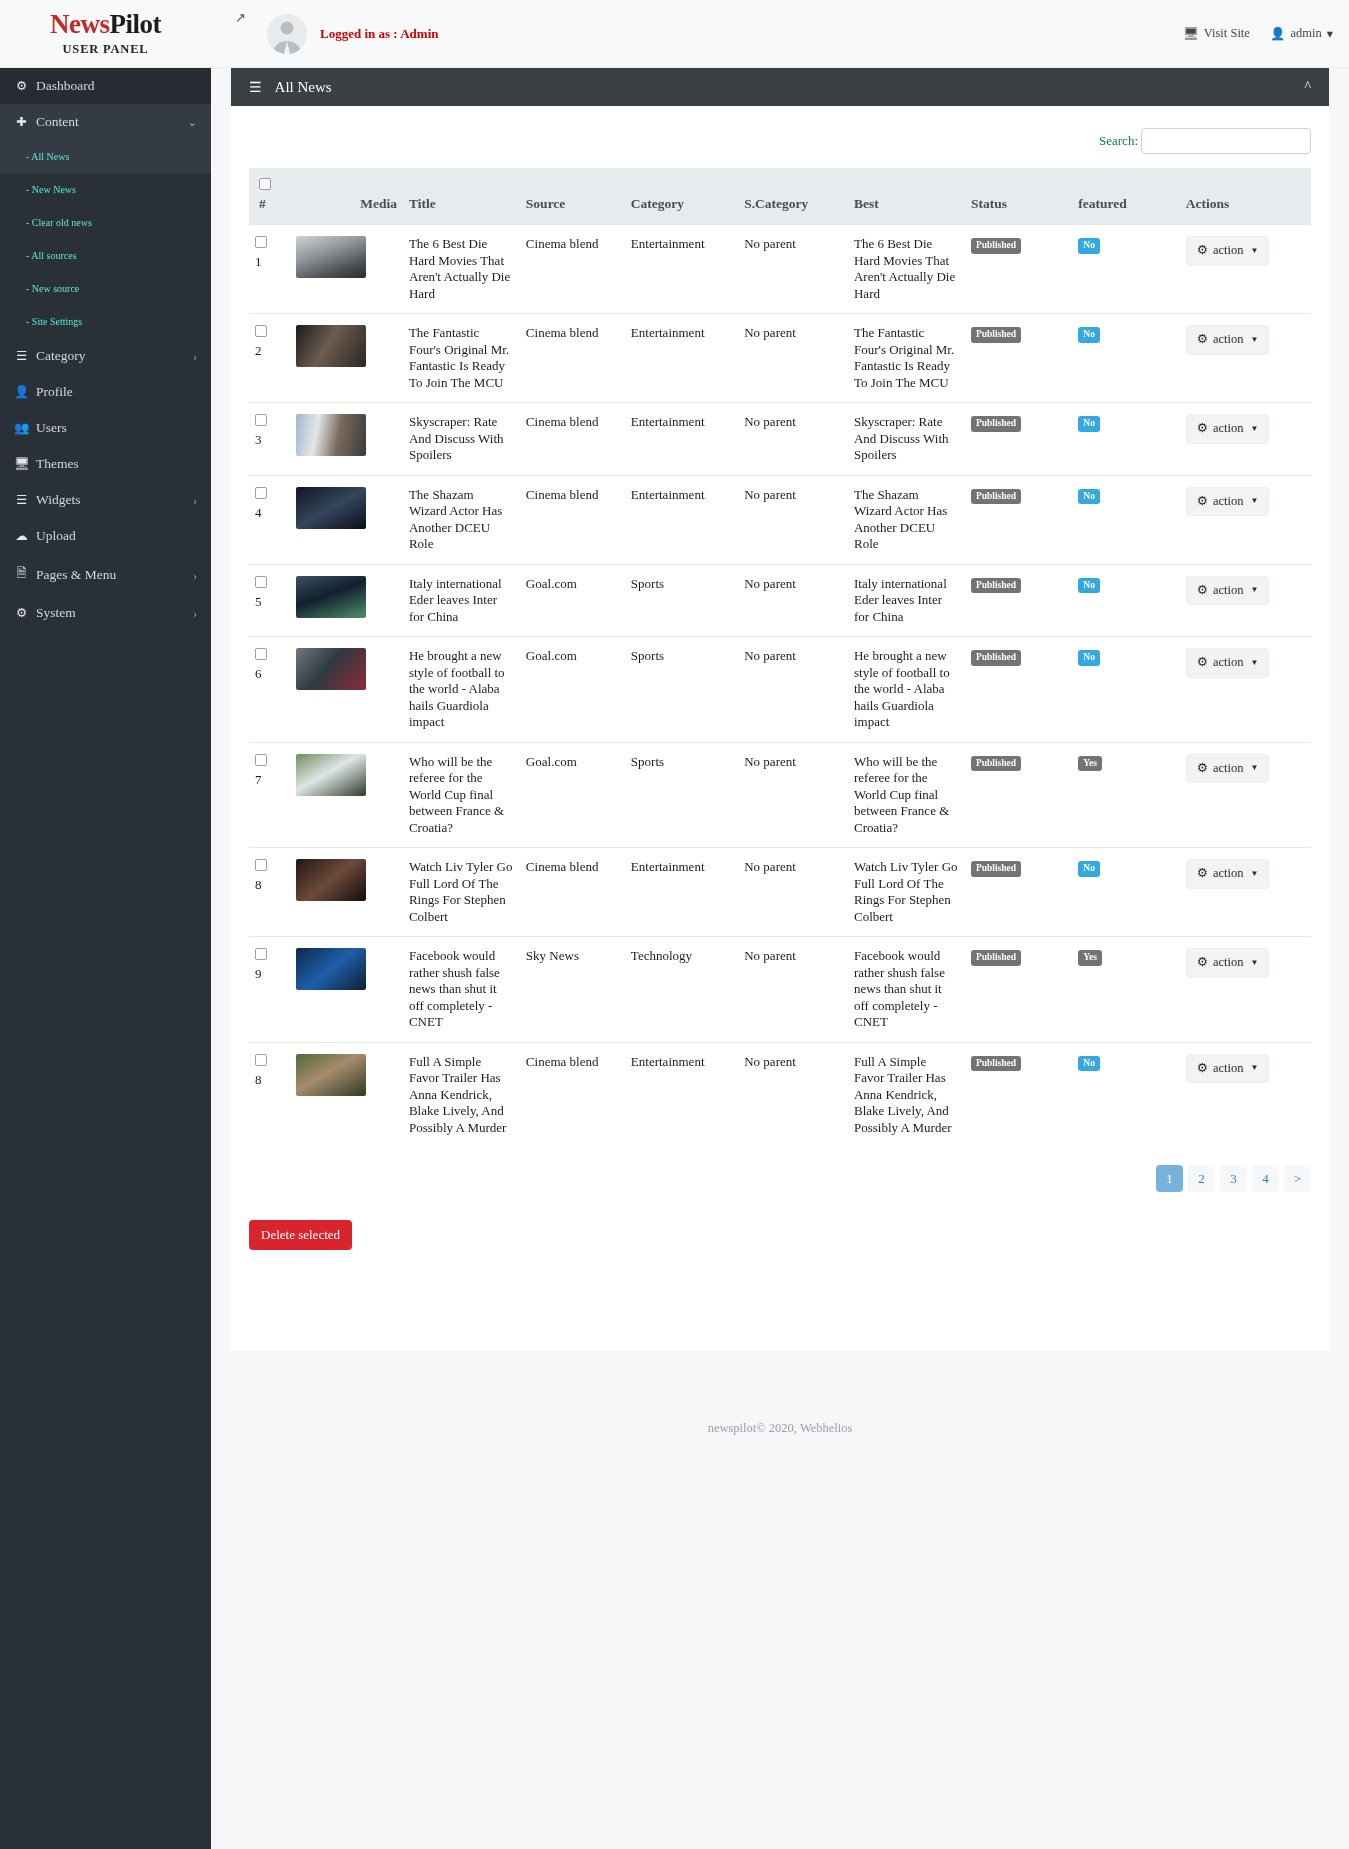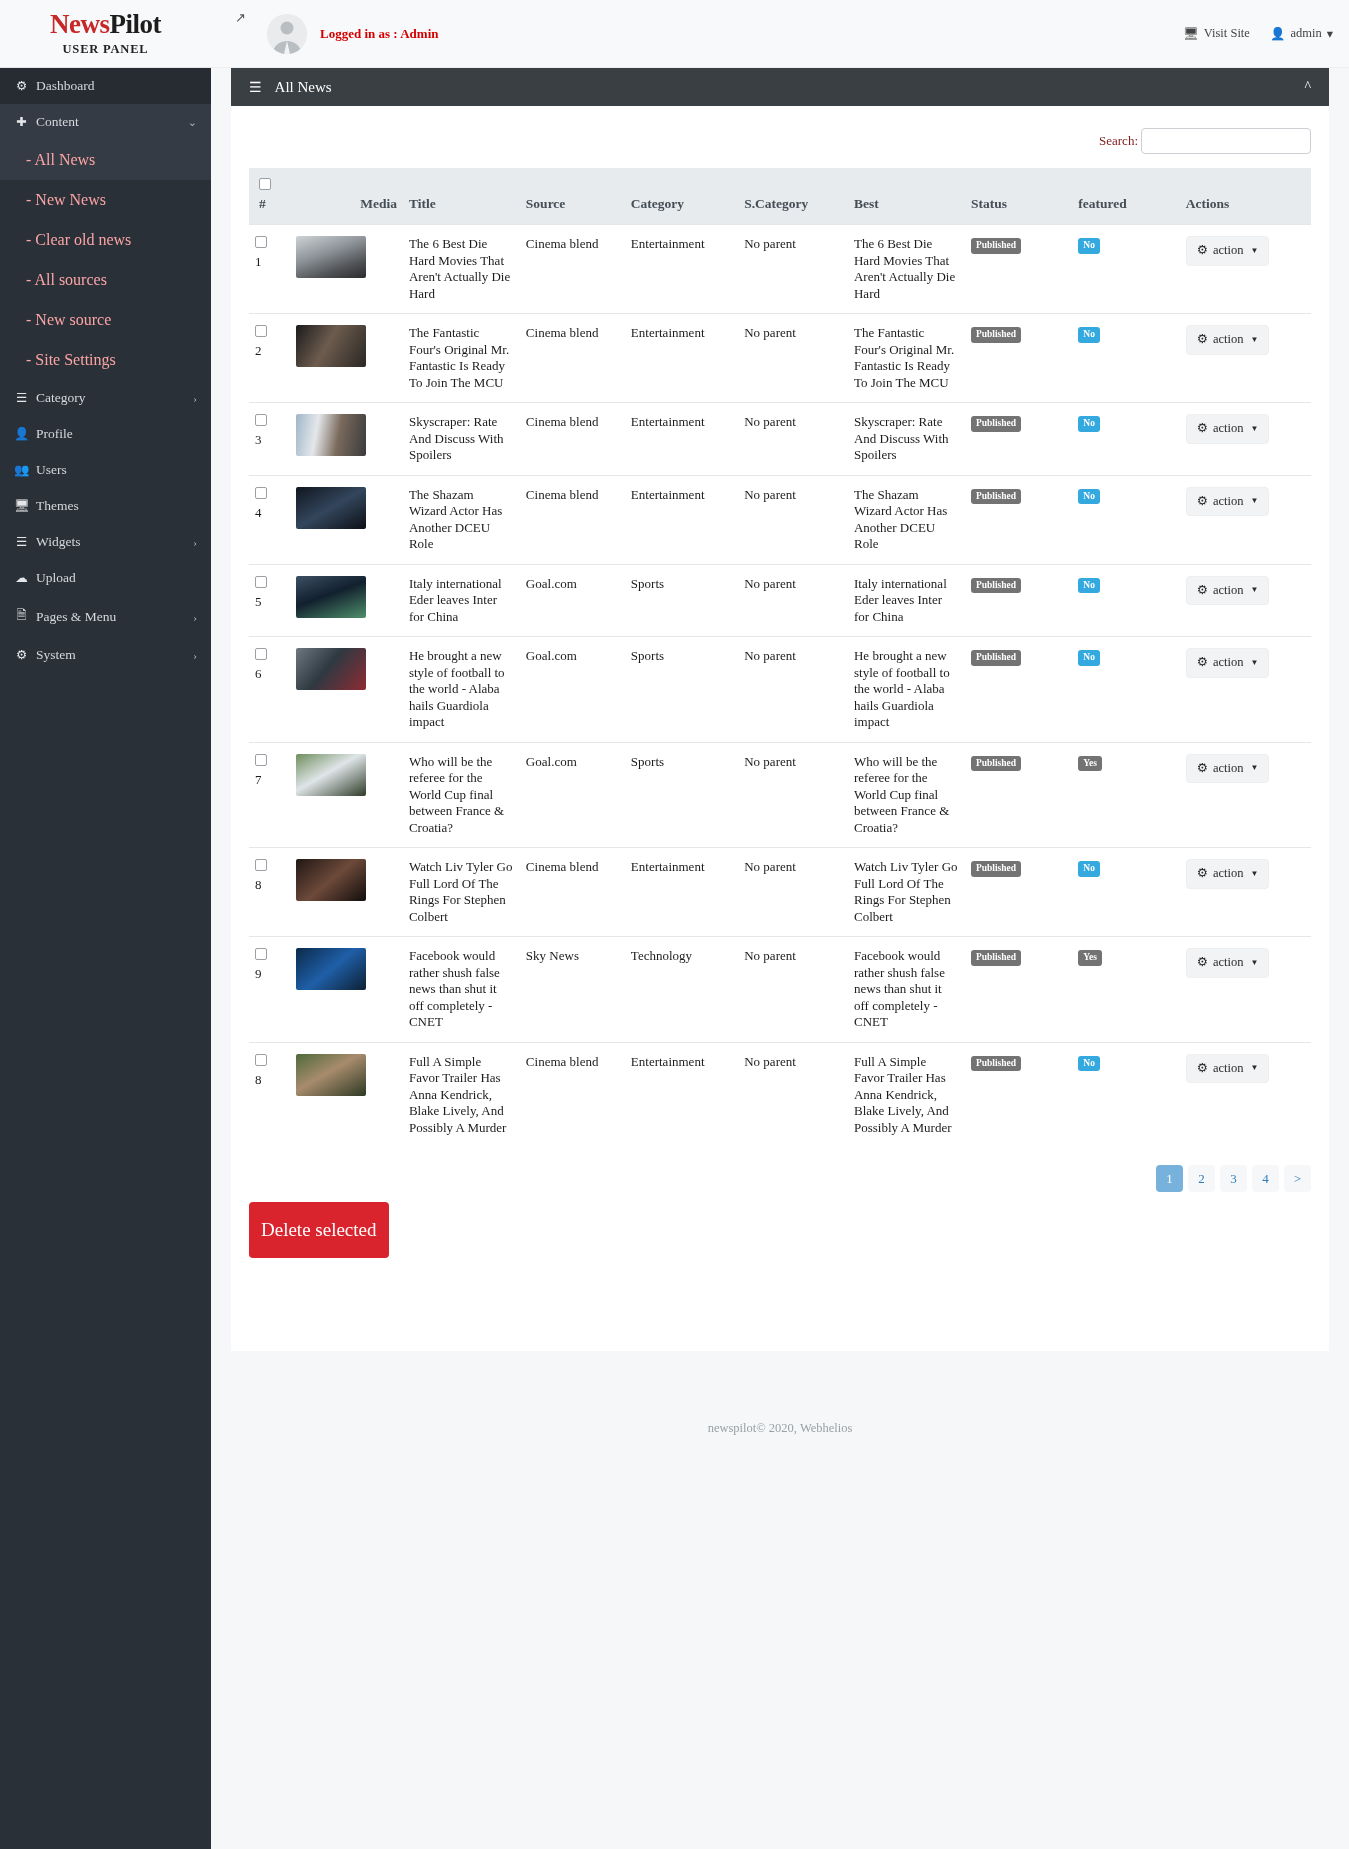--- a/index.html
+++ b/index.html
@@ -28,21 +28,21 @@
   .nav-item {
     display:flex; align-items:center; gap:7px;
     padding:10px 14px; color:#d5d8dc; font-size:13.5px;
     cursor:pointer; position:relative; min-height:34px;
   }
   .nav-item.active { background:#272c33; }
   .nav-item.open { background:#343b44; }
   .nav-item .ic { width:15px; text-align:center; font-size:12.5px; color:#e4e6e9; display:inline-block; }
   .nav-item .chev { position:absolute; right:14px; font-size:11px; color:#aeb3ba; }
   .sub-item {
-    padding:11px 14px 11px 26px; color:#fca5a5; font-size:16px; cursor:pointer;
+    padding:11px 14px 11px 26px; color:#5eead4; font-size:10px; cursor:pointer;
   }
   .sub-item.active { background:#343b44; }
 
   
   .main { flex:1 1 auto; display:flex; flex-direction:column; min-width:0; background:#f6f7f9; }
 
   .topbar {
     height:68px; background:#f8f9fa; border-bottom:1px solid #eceef0;
     display:flex; align-items:center; padding:0 16px 0 18px; position:relative;
   }
@@ -63,21 +63,21 @@
   }
   .panel-head .bars { margin-right:13px; font-size:14px; }
   .panel-head .collapse { margin-left:auto; font-size:14px; cursor:pointer; }
 
   .panel-body {
     background:#fff; margin:0 20px; padding:16px 18px 26px;
     min-height:1245px;
   }
 
   .search-row { display:flex; justify-content:flex-end; align-items:center; padding:6px 0 14px; }
-  .search-row label { font-size:13px; color:#7f1d1d; margin-right:3px; }
+  .search-row label { font-size:13px; color:#15803d; margin-right:3px; }
   .search-row input {
     width:170px; height:26px; border:1px solid #ccd0d4; border-radius:4px;
     padding:0 7px; font-family:"Liberation Serif", serif; font-size:13px; outline:none;
   }
 
   table.news { width:100%; border-collapse:collapse; table-layout:fixed; }
   table.news thead th {
     background:#e7ebee; color:#454d55; font-weight:bold; font-size:13.5px;
     text-align:left; padding:10px 6px 12px; vertical-align:bottom; border:0;
   }
@@ -118,23 +118,23 @@
   .act-btn .caret { font-size:8px; margin-left:2px; }
 
   .pager { display:flex; justify-content:flex-end; gap:5px; padding:18px 0 4px; }
   .pg {
     min-width:27px; height:27px; display:flex; align-items:center; justify-content:center;
     font-size:13px; color:#2f7cbb; background:#f6f7f8; border-radius:4px; cursor:pointer; padding:0 7px;
   }
   .pg.active { background:#76b2dc; color:#fff; }
 
   .del-btn {
-    display:inline-block; background:#d9232d; color:#fff; font-size:19px;
-    padding:17px 12px; border-radius:4px; border:0; cursor:pointer;
-    font-family:"Liberation Serif", serif; margin-top:6px;
+    display:inline-block; background:#d9232d; color:#fff; font-size:13px;
+    padding:7px 12px; border-radius:4px; border:0; cursor:pointer;
+    font-family:"Liberation Serif", serif; margin-top:24px;
   }
 
   .footer { text-align:center; color:#9aa0a6; font-size:12.5px; padding:70px 16px 18px; }
 </style>
 </head>
 <body>
 
 <div class="app">
 
   <aside class="sidebar">

